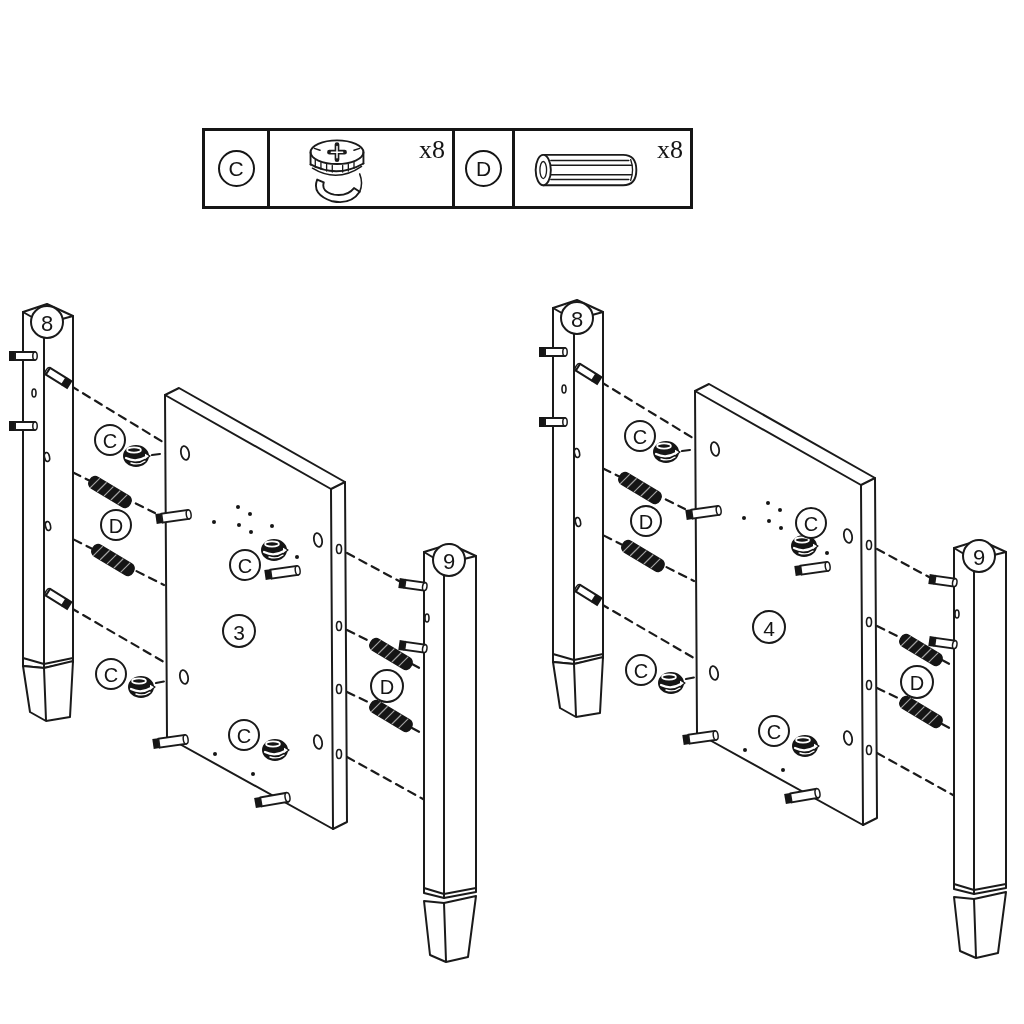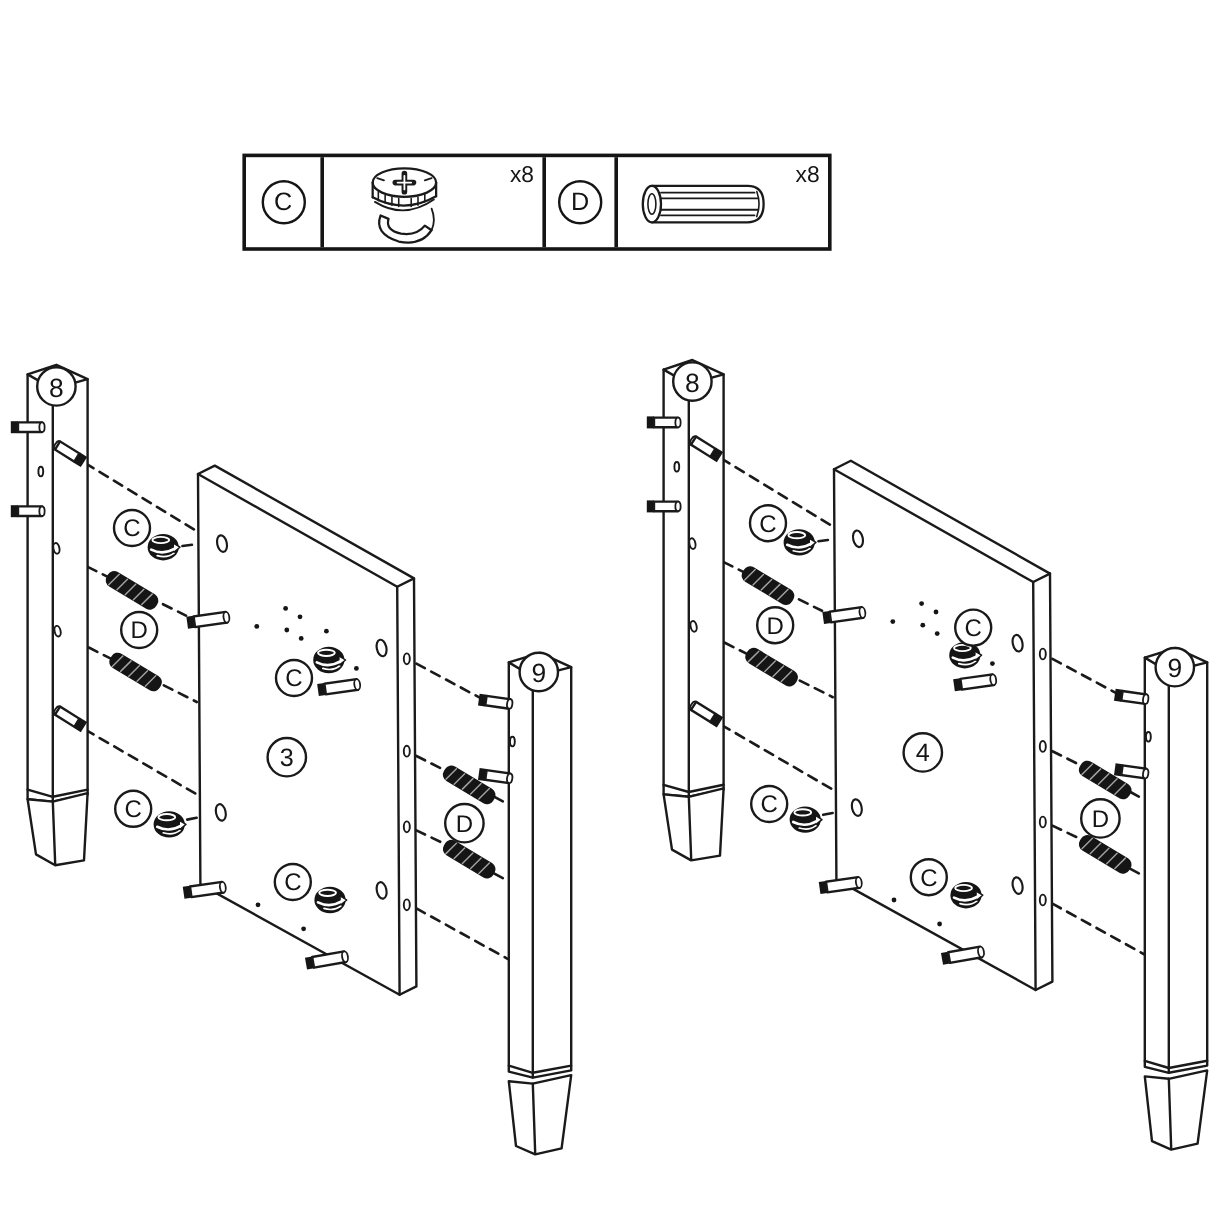--- a/index.html
+++ b/index.html
@@ -12,21 +12,21 @@
   .cell{position:relative;box-sizing:border-box;height:100%;
         display:flex;align-items:center;justify-content:center;}
   .cell+.cell{border-left:3px solid #151515;}
   .cell-id1{width:62px;}
   .cell-item1{width:185px;}
   .cell-id2{width:60px;}
   .cell-item2{flex:1;}
   .badge{width:33px;height:33px;border:2.5px solid #151515;border-radius:50%;
          display:flex;align-items:center;justify-content:center;
          font-size:21px;line-height:1;background:#fff;}
-  .qty{position:absolute;top:6px;right:7px;font-size:19px;line-height:1;}
+  .qty{position:absolute;top:6px;right:7px;font-size:26px;line-height:1;font-family:Liberation Serif, serif;}
   .item-icon{position:absolute;top:7px;left:34px;}
   .item-icon2{position:absolute;top:21px;left:15px;}
 
   
   #diagram-svg{position:absolute;left:0;top:0;}
   .lblc{fill:#fff;stroke:#1a1a1a;stroke-width:2;}
   .lblt{fill:#151515;stroke:none;font-family:"Liberation Sans",sans-serif;}
 </style>
 </head>
 <body>

